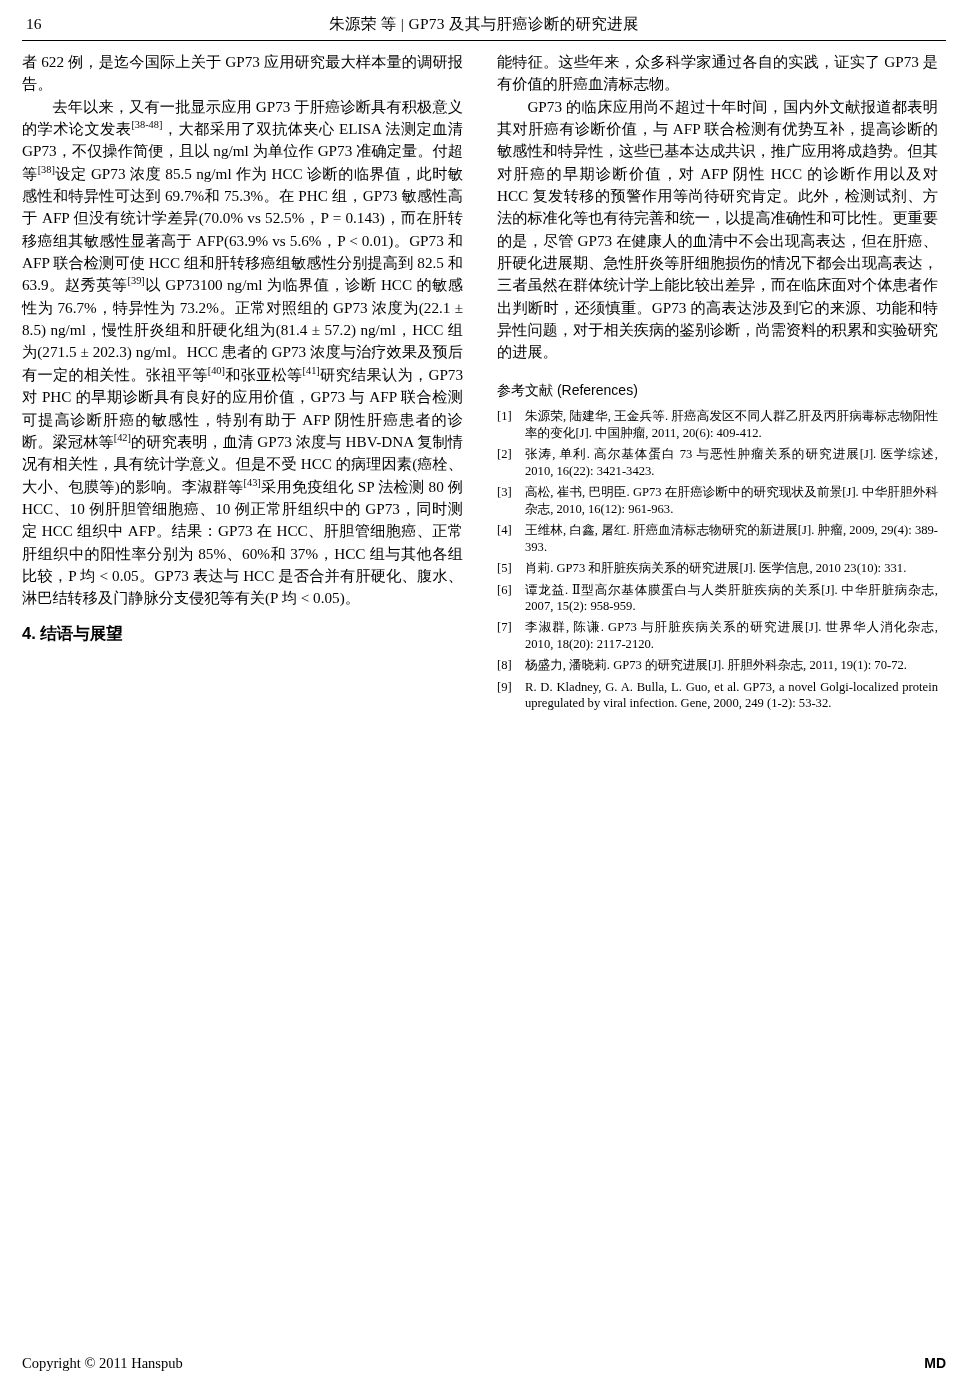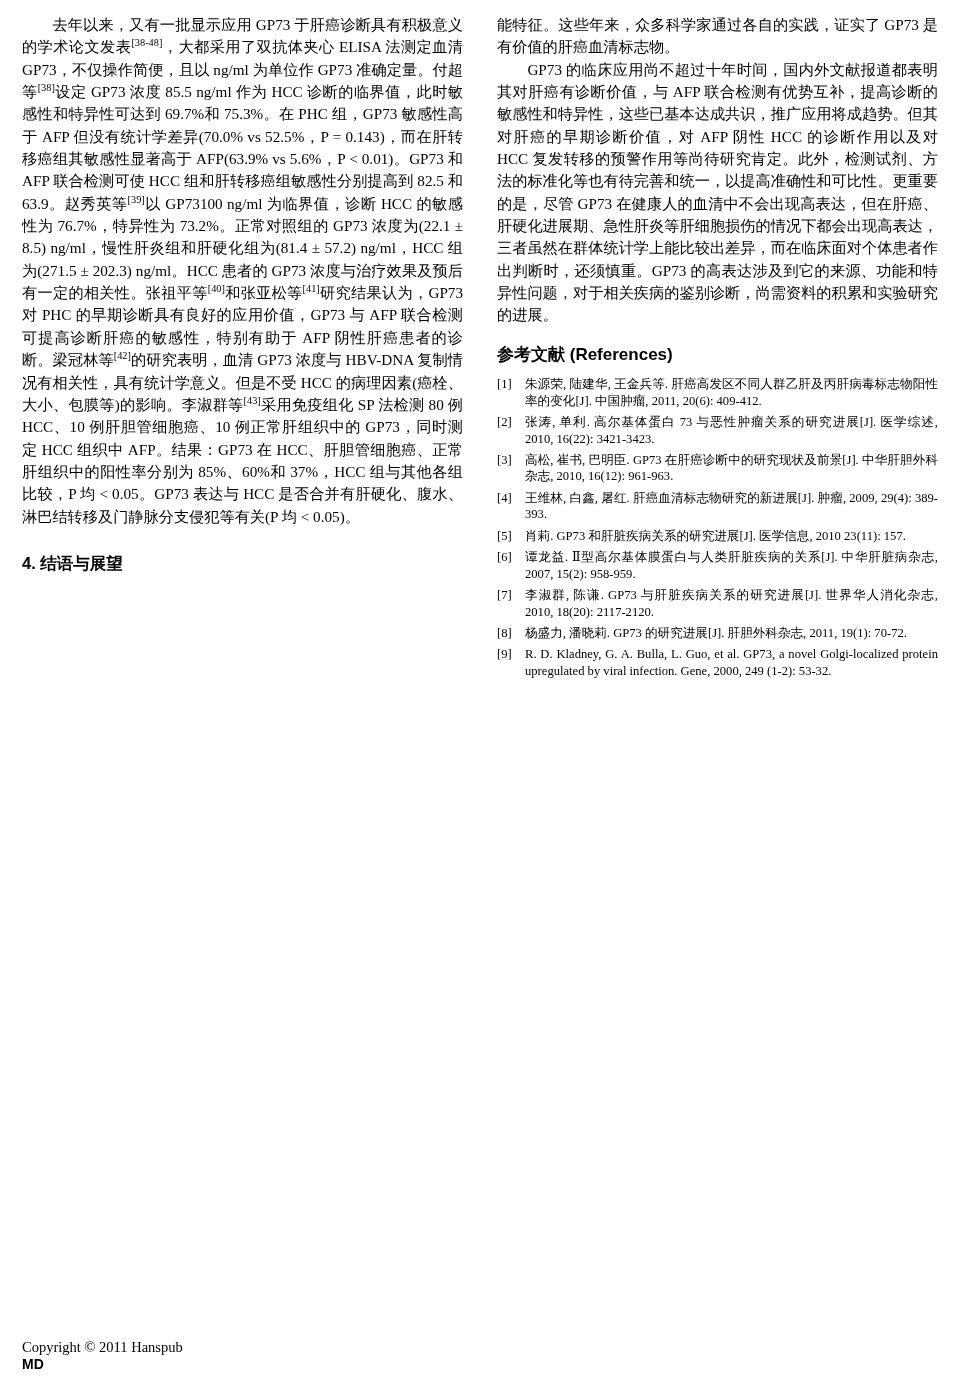--- a/index.html
+++ b/index.html
@@ -63,27 +63,27 @@
   sup {
     font-size: 0.68em;
     vertical-align: super;
     line-height: 0;
   }
   
   h2.sec {
     font-family: "Liberation Sans", sans-serif;
     font-size: 16.5px;
     font-weight: bold;
-    margin: 24px 0 6px 0;
+    margin: 12px 0 6px 0;
     line-height: 1.4;
   }
   h2.refhead {
     font-family: "Liberation Sans", sans-serif;
-    font-size: 17px;
-    font-weight: bold;
+    font-size: 14px;
+    font-weight: normal;
     margin: 16px 0 8px 0;
   }
   
   .ref-list {
     margin-top: 2px;
   }
   .ref {
     display: flex;
     font-size: 12.6px;
     line-height: 1.33;
@@ -101,41 +101,46 @@
   }
   
   .footer {
     position: absolute;
     left: 22px;
     right: 22px;
     bottom: 14px;
     display: flex;
     align-items: baseline;
     font-size: 14.5px;
-    flex-direction: column;
   }
   .footer .copy {
     flex: 1;
     text-align: left;
   }
   .footer .md {
     font-weight: bold;
     font-family: "Liberation Sans", sans-serif;
     font-size: 14px;
   }
 </style>
 </head>
 <body>
 
 <div class="page">
 
+  <div class="runhead">
+    <span class="folio">16</span>
+    <span class="title">朱源荣  等 | GP73 及其与肝癌诊断的研究进展</span>
+    <span class="spacer"></span>
+  </div>
 
   <div class="columns">
 
     <div class="col">
+      <p>者 622 例，是迄今国际上关于 GP73 应用研究最大样本量的调研报告。</p>
       <p class="indent">去年以来，又有一批显示应用 GP73 于肝癌诊断具有积极意义的学术论文发表<sup>[38-48]</sup>，大都采用了双抗体夹心 ELISA 法测定血清 GP73，不仅操作简便，且以 ng/ml 为单位作 GP73 准确定量。付超等<sup>[38]</sup>设定 GP73 浓度 85.5 ng/ml 作为 HCC 诊断的临界值，此时敏感性和特异性可达到 69.7%和 75.3%。在 PHC 组，GP73 敏感性高于 AFP 但没有统计学差异(70.0% vs 52.5%，P = 0.143)，而在肝转移癌组其敏感性显著高于 AFP(63.9% vs 5.6%，P &lt; 0.01)。GP73 和 AFP 联合检测可使 HCC 组和肝转移癌组敏感性分别提高到 82.5 和 63.9。赵秀英等<sup>[39]</sup>以 GP73100 ng/ml 为临界值，诊断 HCC 的敏感性为 76.7%，特异性为 73.2%。正常对照组的 GP73 浓度为(22.1 ± 8.5) ng/ml，慢性肝炎组和肝硬化组为(81.4 ± 57.2) ng/ml，HCC 组为(271.5 ± 202.3) ng/ml。HCC 患者的 GP73 浓度与治疗效果及预后有一定的相关性。张祖平等<sup>[40]</sup>和张亚松等<sup>[41]</sup>研究结果认为，GP73 对 PHC 的早期诊断具有良好的应用价值，GP73 与 AFP 联合检测可提高诊断肝癌的敏感性，特别有助于 AFP 阴性肝癌患者的诊断。梁冠林等<sup>[42]</sup>的研究表明，血清 GP73 浓度与 HBV-DNA 复制情况有相关性，具有统计学意义。但是不受 HCC 的病理因素(癌栓、大小、包膜等)的影响。李淑群等<sup>[43]</sup>采用免疫组化 SP 法检测 80 例 HCC、10 例肝胆管细胞癌、10 例正常肝组织中的 GP73，同时测定 HCC 组织中 AFP。结果：GP73 在 HCC、肝胆管细胞癌、正常肝组织中的阳性率分别为 85%、60%和 37%，HCC 组与其他各组比较，P 均 &lt; 0.05。GP73 表达与 HCC 是否合并有肝硬化、腹水、淋巴结转移及门静脉分支侵犯等有关(P 均 &lt; 0.05)。</p>
       <h2 class="sec">4.  结语与展望</h2>
     </div>
 
     <div class="col">
       <p>能特征。这些年来，众多科学家通过各自的实践，证实了 GP73 是有价值的肝癌血清标志物。</p>
       <p class="indent">GP73 的临床应用尚不超过十年时间，国内外文献报道都表明其对肝癌有诊断价值，与 AFP 联合检测有优势互补，提高诊断的敏感性和特异性，这些已基本达成共识，推广应用将成趋势。但其对肝癌的早期诊断价值，对 AFP 阴性 HCC 的诊断作用以及对 HCC 复发转移的预警作用等尚待研究肯定。此外，检测试剂、方法的标准化等也有待完善和统一，以提高准确性和可比性。更重要的是，尽管 GP73 在健康人的血清中不会出现高表达，但在肝癌、肝硬化进展期、急性肝炎等肝细胞损伤的情况下都会出现高表达，三者虽然在群体统计学上能比较出差异，而在临床面对个体患者作出判断时，还须慎重。GP73 的高表达涉及到它的来源、功能和特异性问题，对于相关疾病的鉴别诊断，尚需资料的积累和实验研究的进展。</p>
 
       <h2 class="refhead">参考文献  (References)</h2>
 
@@ -151,21 +156,21 @@
         <div class="ref">
           <span class="num">[3]</span>
           <span class="body">高松, 崔书, 巴明臣. GP73 在肝癌诊断中的研究现状及前景[J]. 中华肝胆外科杂志, 2010, 16(12): 961-963.</span>
         </div>
         <div class="ref">
           <span class="num">[4]</span>
           <span class="body">王维林, 白鑫, 屠红. 肝癌血清标志物研究的新进展[J]. 肿瘤, 2009, 29(4): 389-393.</span>
         </div>
         <div class="ref">
           <span class="num">[5]</span>
-          <span class="body">肖莉. GP73 和肝脏疾病关系的研究进展[J]. 医学信息, 2010 23(11): 157.</span>
+          <span class="body">肖莉. GP73 和肝脏疾病关系的研究进展[J]. 医学信息, 2010 23(10): 331.</span>
         </div>
         <div class="ref">
           <span class="num">[6]</span>
           <span class="body">谭龙益. Ⅱ型高尔基体膜蛋白与人类肝脏疾病的关系[J]. 中华肝脏病杂志, 2007, 15(2): 958-959.</span>
         </div>
         <div class="ref">
           <span class="num">[7]</span>
           <span class="body">李淑群, 陈谦. GP73 与肝脏疾病关系的研究进展[J]. 世界华人消化杂志, 2010, 18(20): 2117-2120.</span>
         </div>
         <div class="ref">

